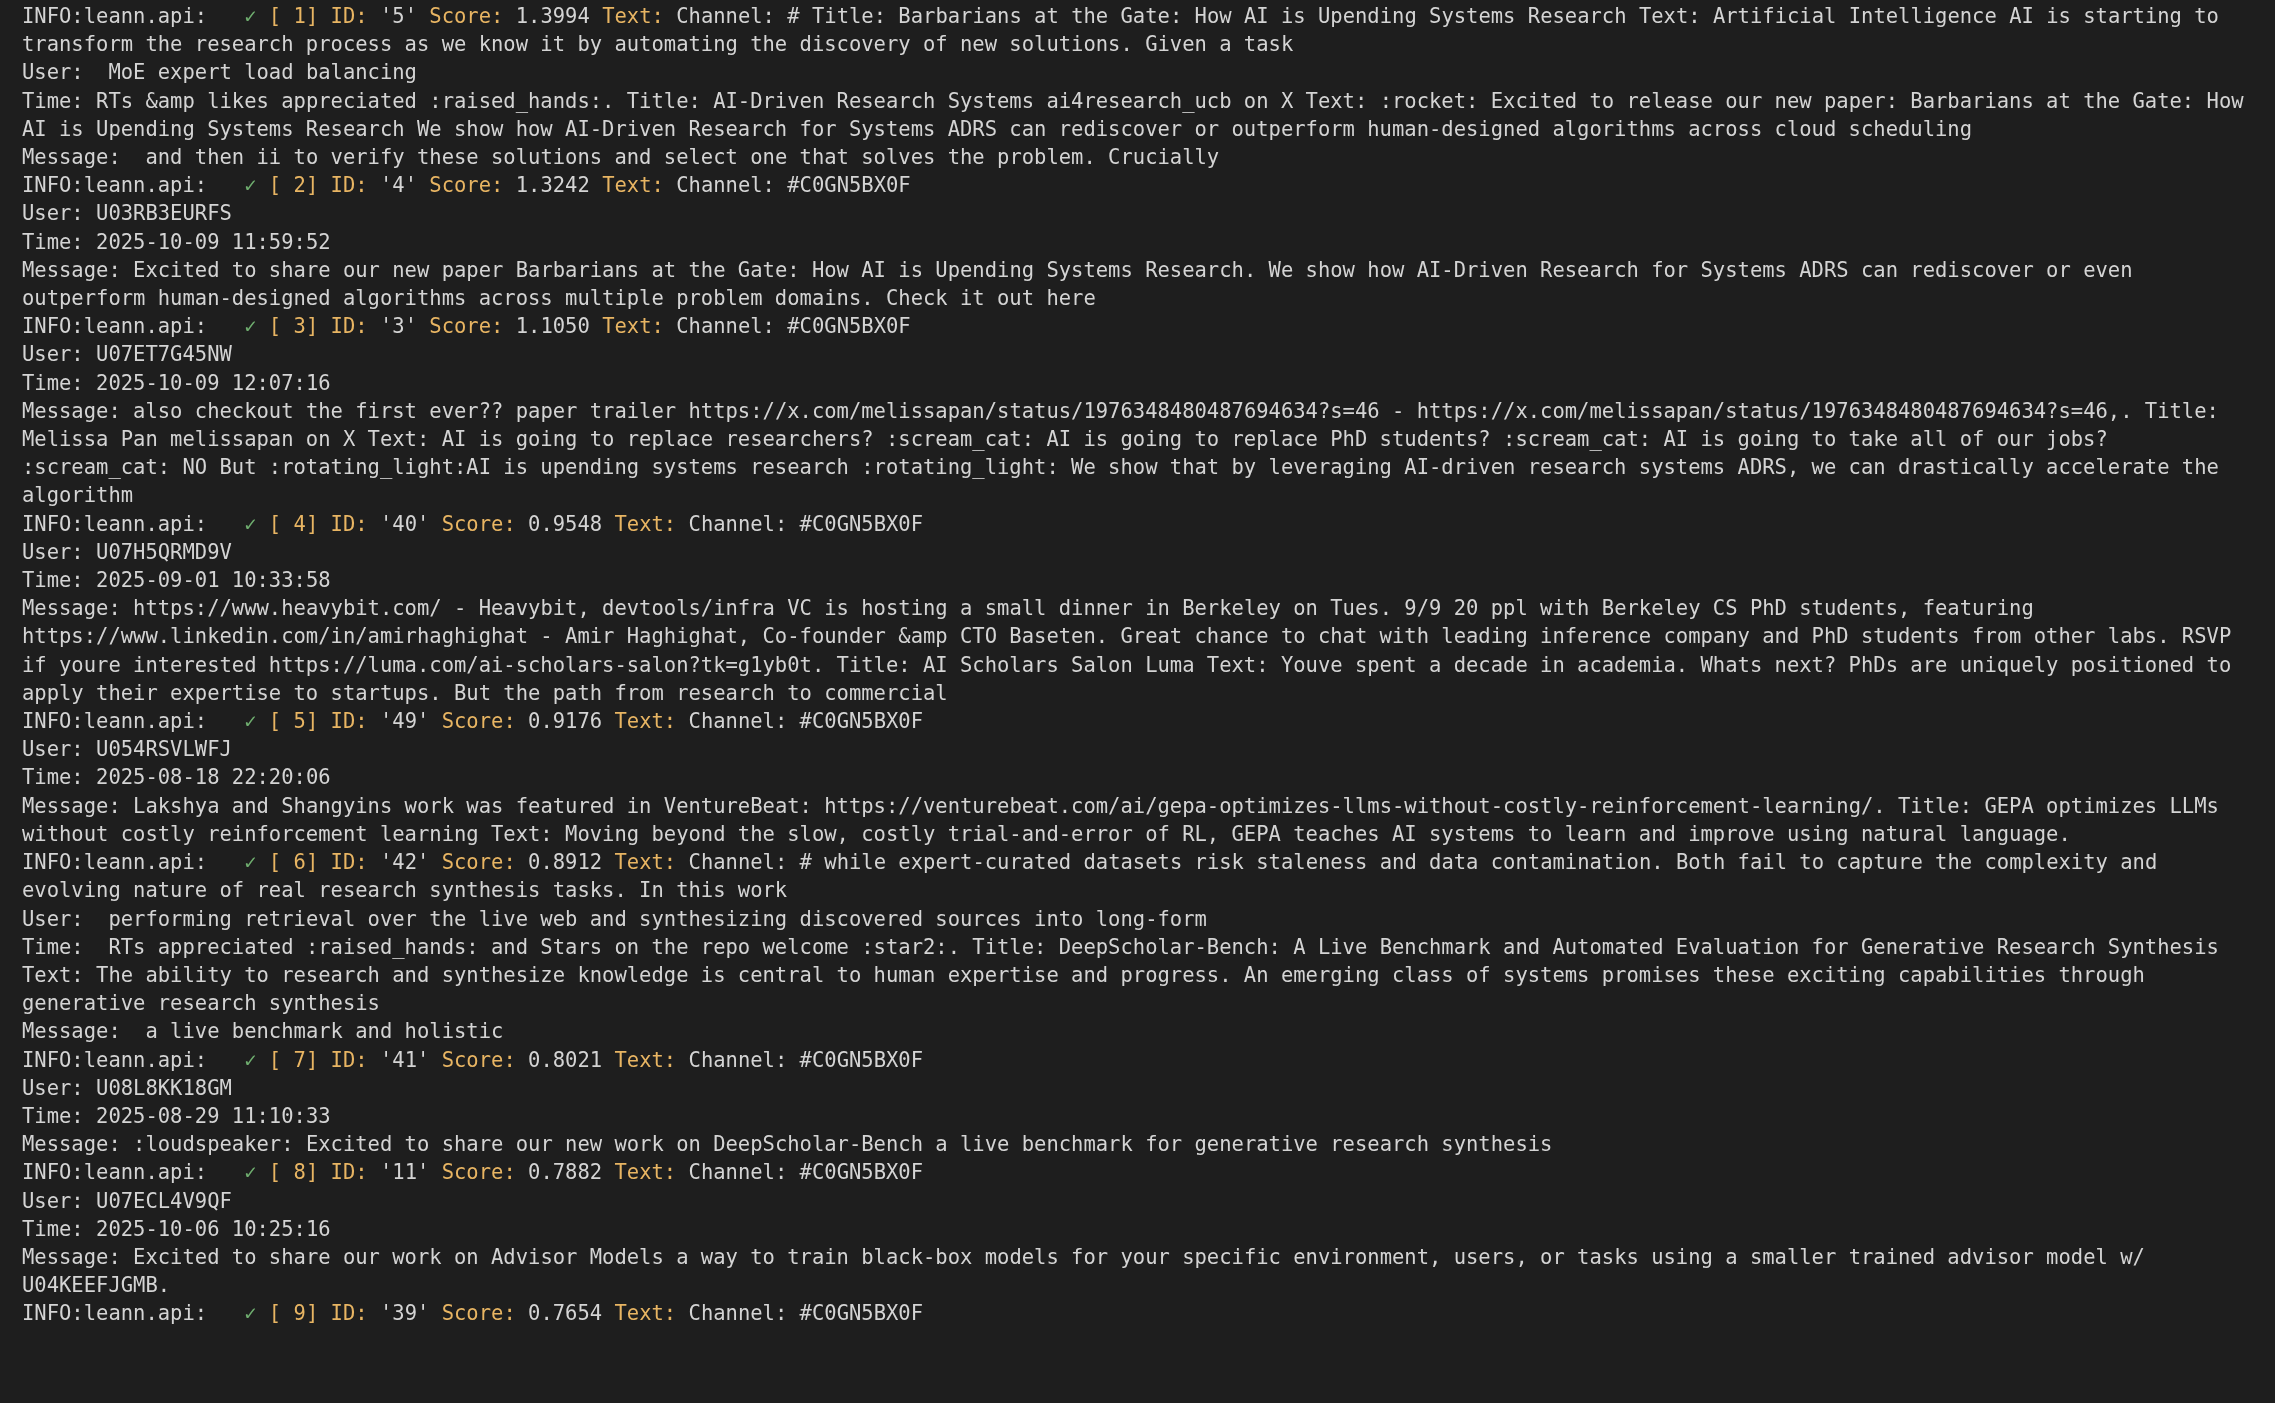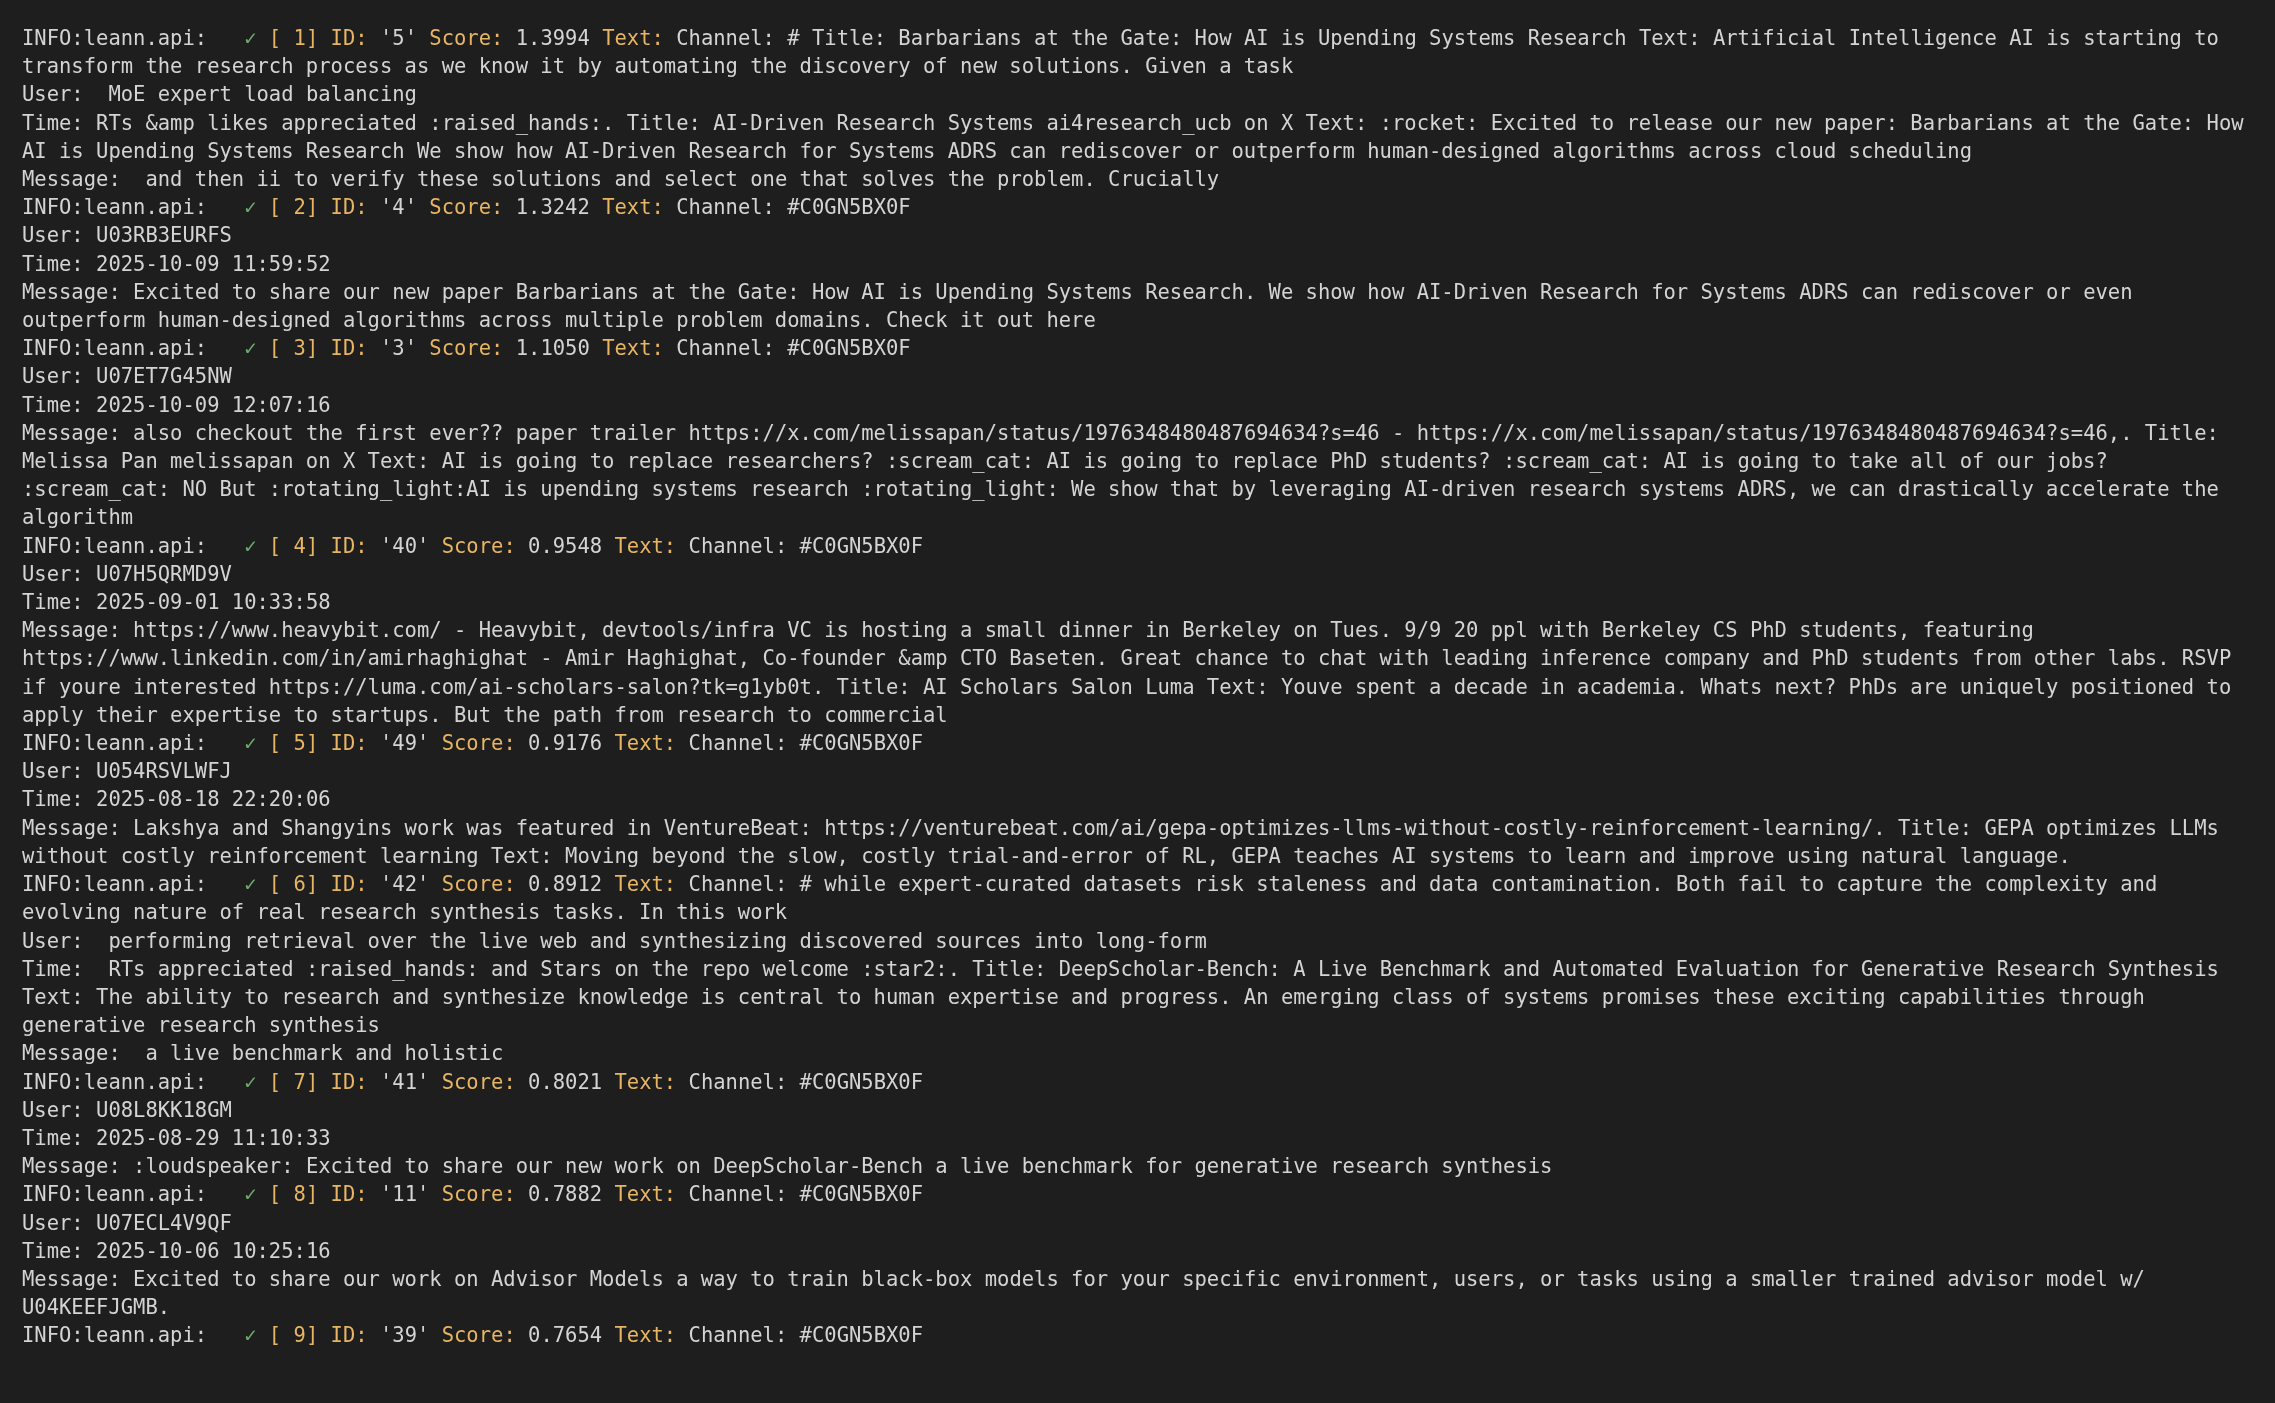--- a/index.html
+++ b/index.html
@@ -7,21 +7,21 @@
     padding: 0;
     background: #1e1e1e;
     width: 2275px;
     height: 1403px;
     overflow: hidden;
   }
   body {
     font-family: "DejaVu Sans Mono", monospace;
   }
   #terminal {
-    padding: 24px 22px 0 22px;
+    padding: 2px 22px 0 22px;
     font-size: 20.5px;
     line-height: 28.2px;
     color: #d4d4d4;
     white-space: pre-wrap;
     word-break: break-word;
     letter-spacing: 0px;
   }
   .line { white-space: pre-wrap; }
   .c-info { color: #d4d4d4; }
   .c-check { color: #6fae6f; }

